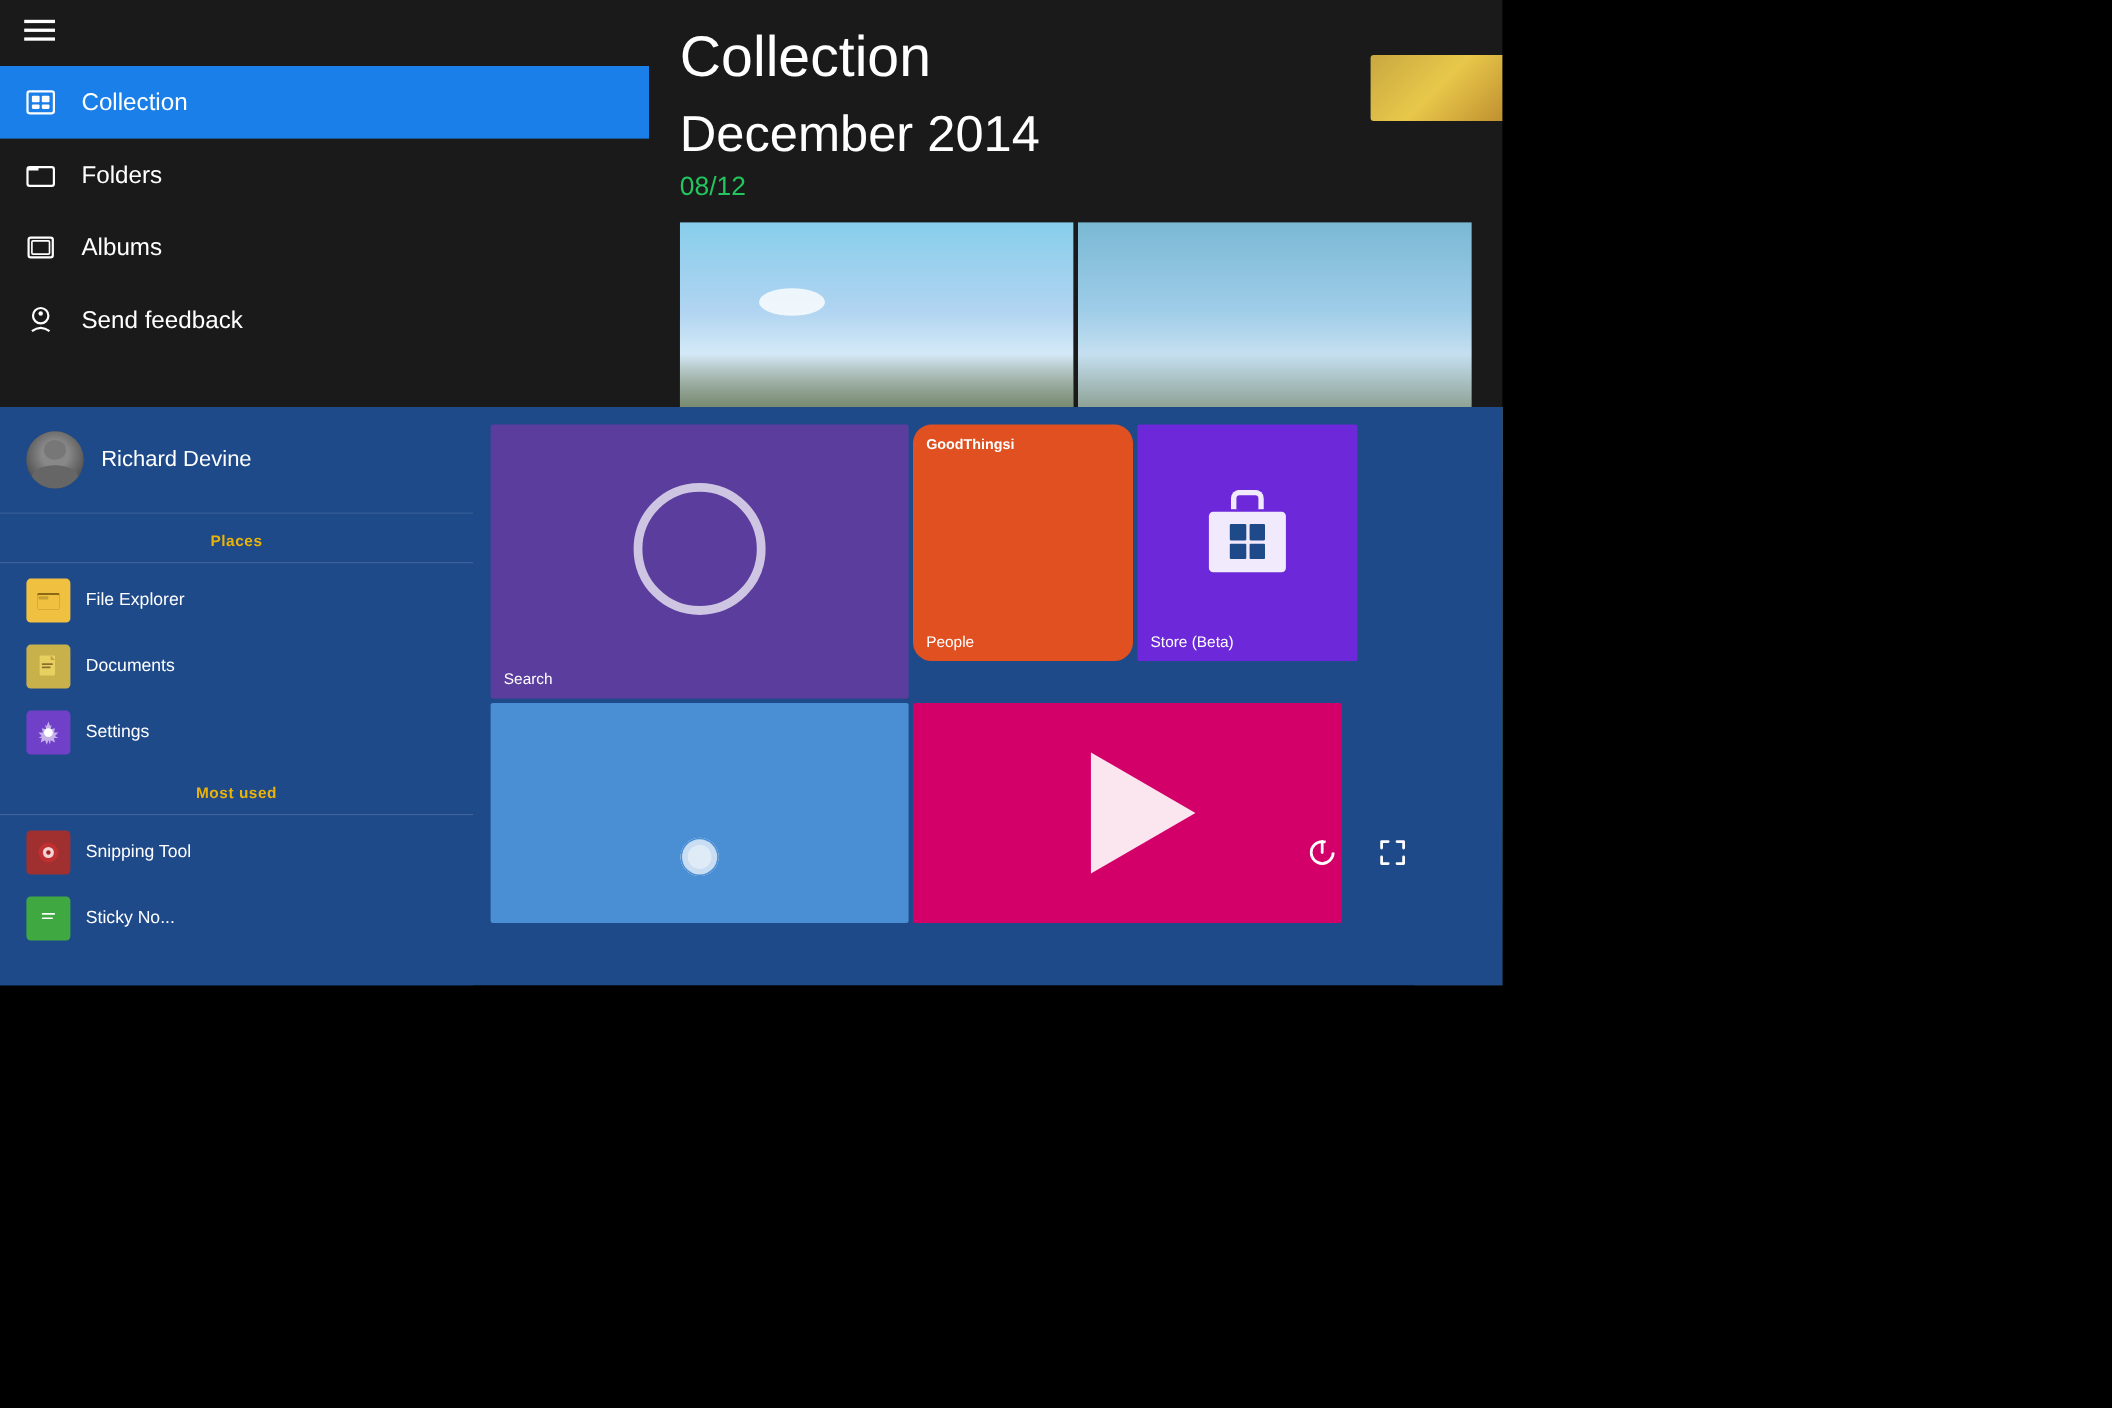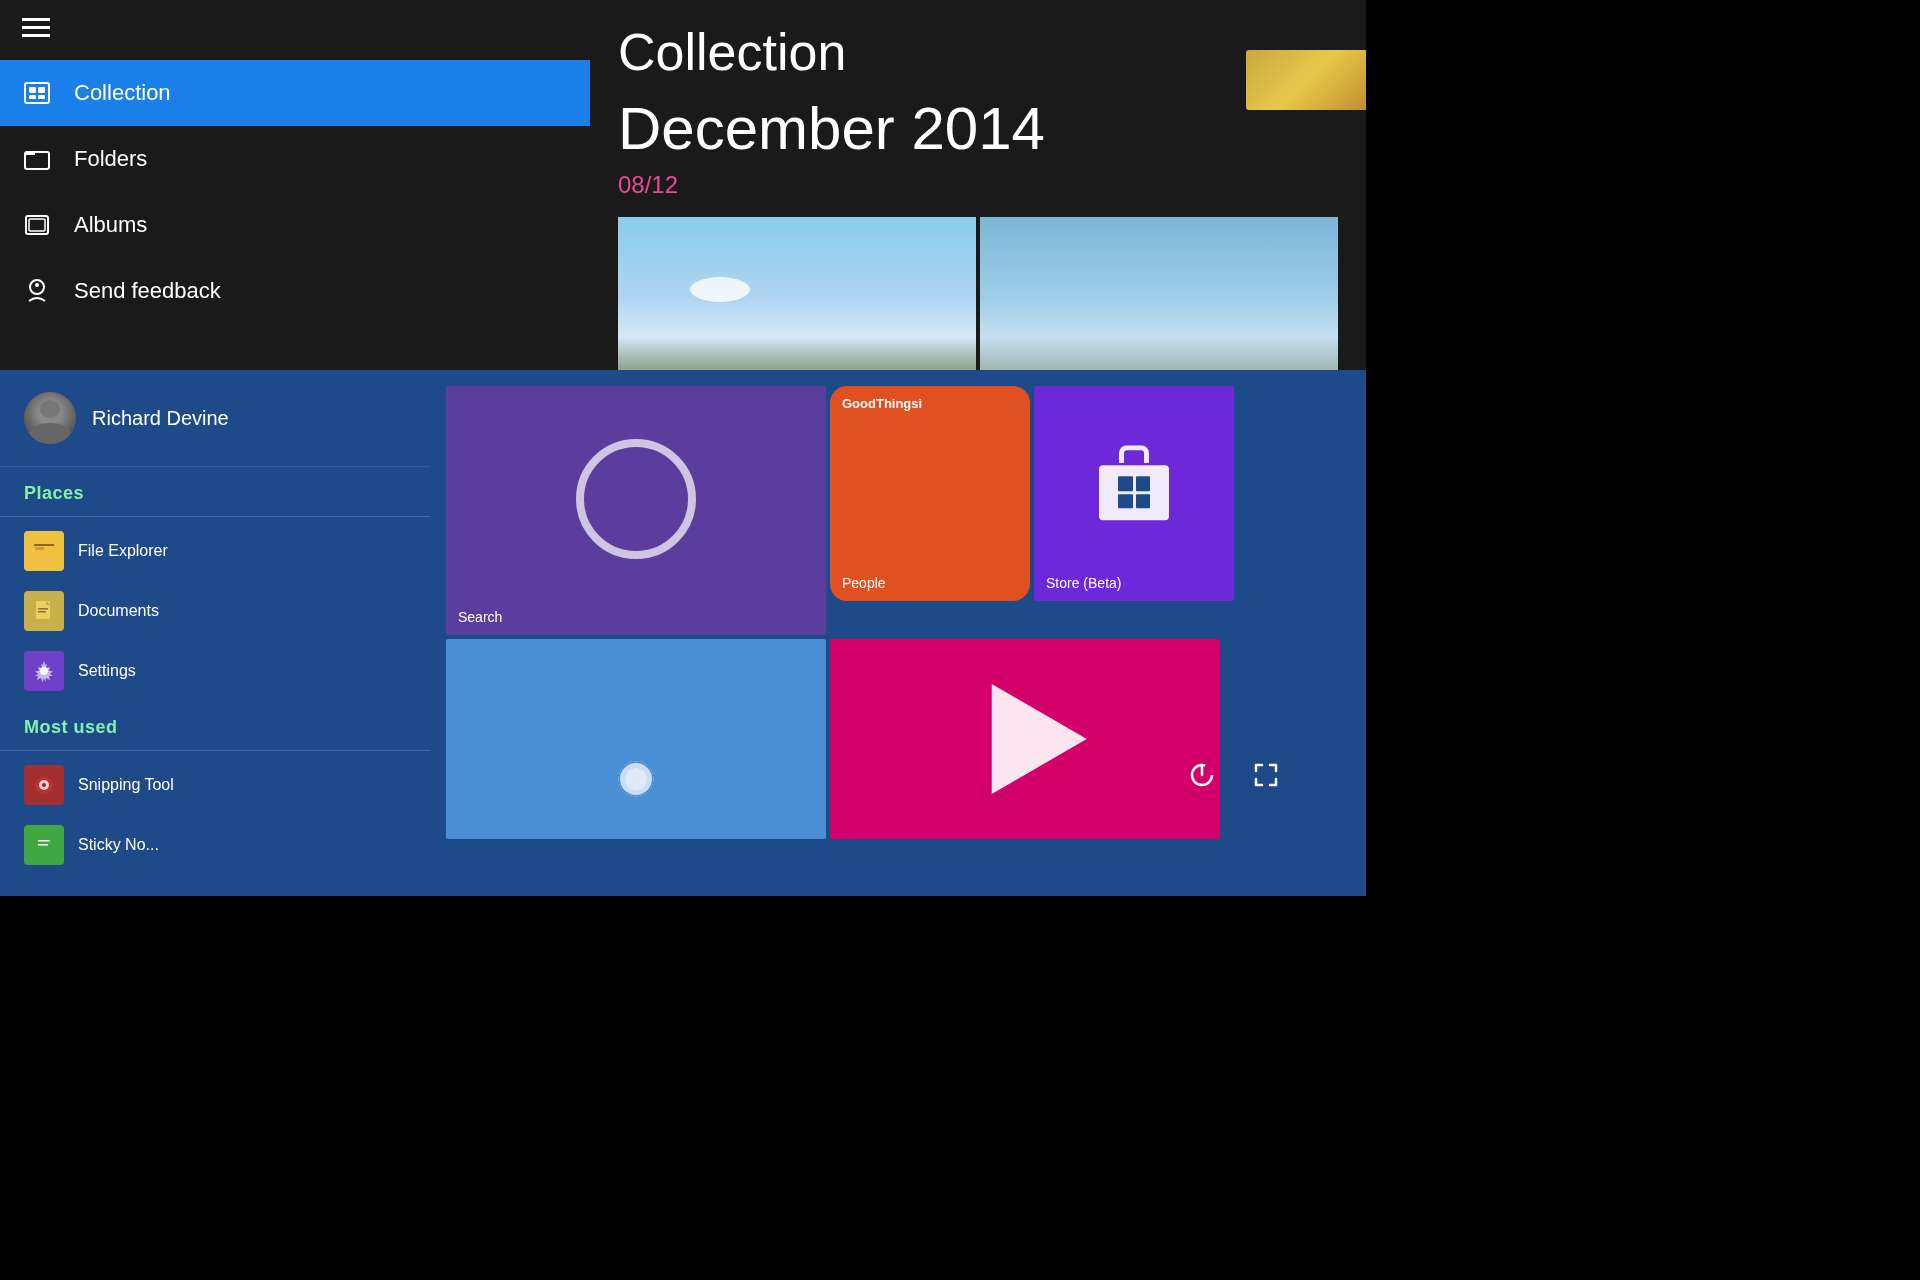--- a/index.html
+++ b/index.html
@@ -97,29 +97,29 @@
     }
 
     .photos-title {
       font-size: 52px;
       font-weight: 300;
       color: #fff;
       margin-bottom: 12px;
     }
 
     .photos-month {
-      font-size: 60px;
+      font-size: 46px;
       font-weight: 300;
       color: #fff;
       margin-bottom: 8px;
     }
 
     .photos-date {
       font-size: 24px;
-      color: #ec4899;
+      color: #22c55e;
       margin-bottom: 18px;
     }
 
     .photos-grid {
       display: flex;
       gap: 4px;
       height: 200px;
     }
 
     .photo-thumb {
@@ -243,25 +243,26 @@
       border-radius: 50% 50% 0 0;
     }
 
     .user-name {
       font-size: 20px;
       color: #fff;
       font-weight: 400;
     }
 
     .start-section-label {
-      font-size: 18px;
-      color: #86efac;
+      font-size: 14px;
+      color: #eab308;
       font-weight: 700;
       padding: 16px 24px 8px;
       letter-spacing: 0.5px;
+      text-align: center;
     }
 
     .start-place-item {
       display: flex;
       align-items: center;
       gap: 14px;
       padding: 10px 24px;
       color: #fff;
       font-size: 16px;
       cursor: pointer;

